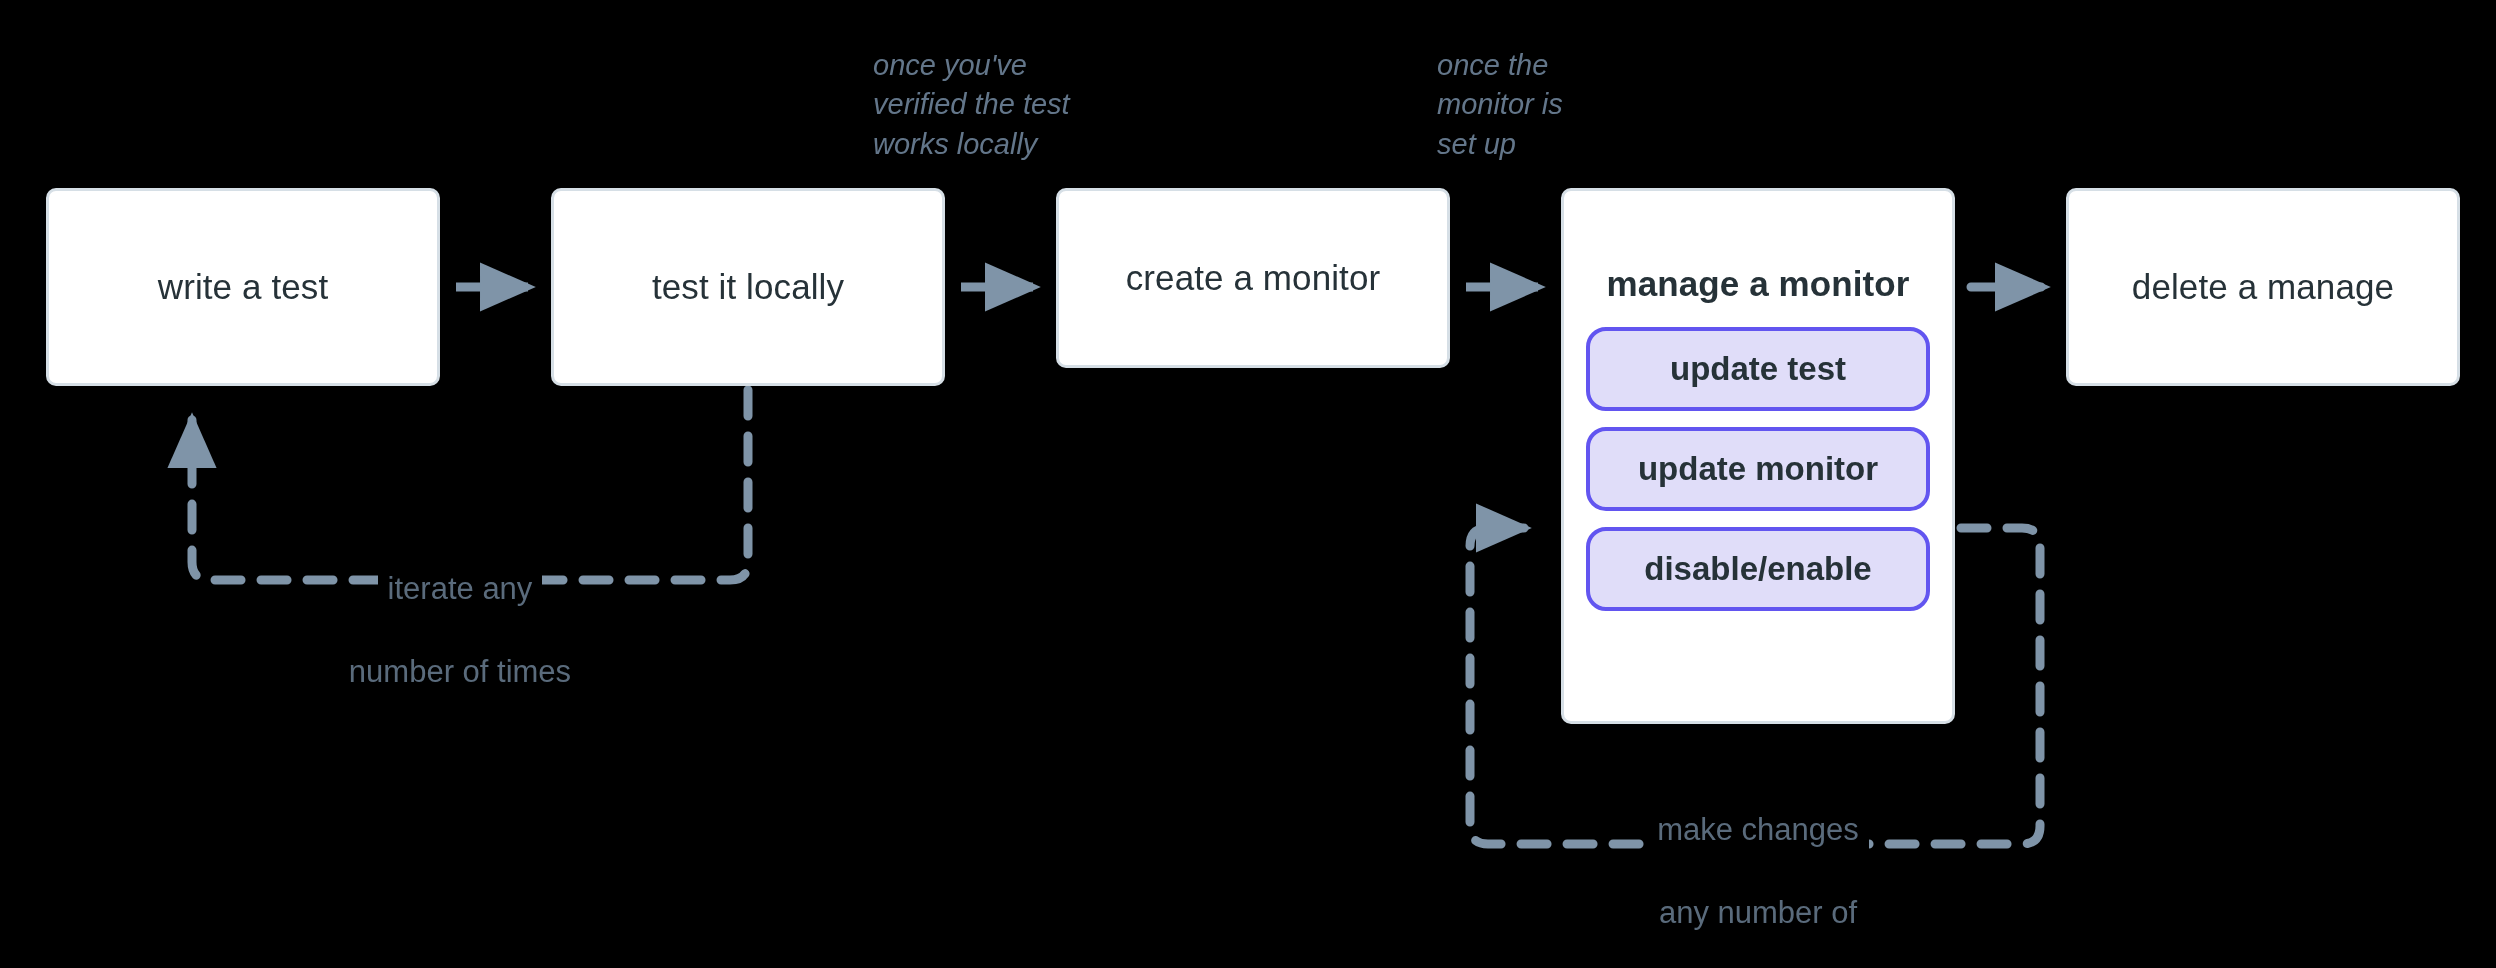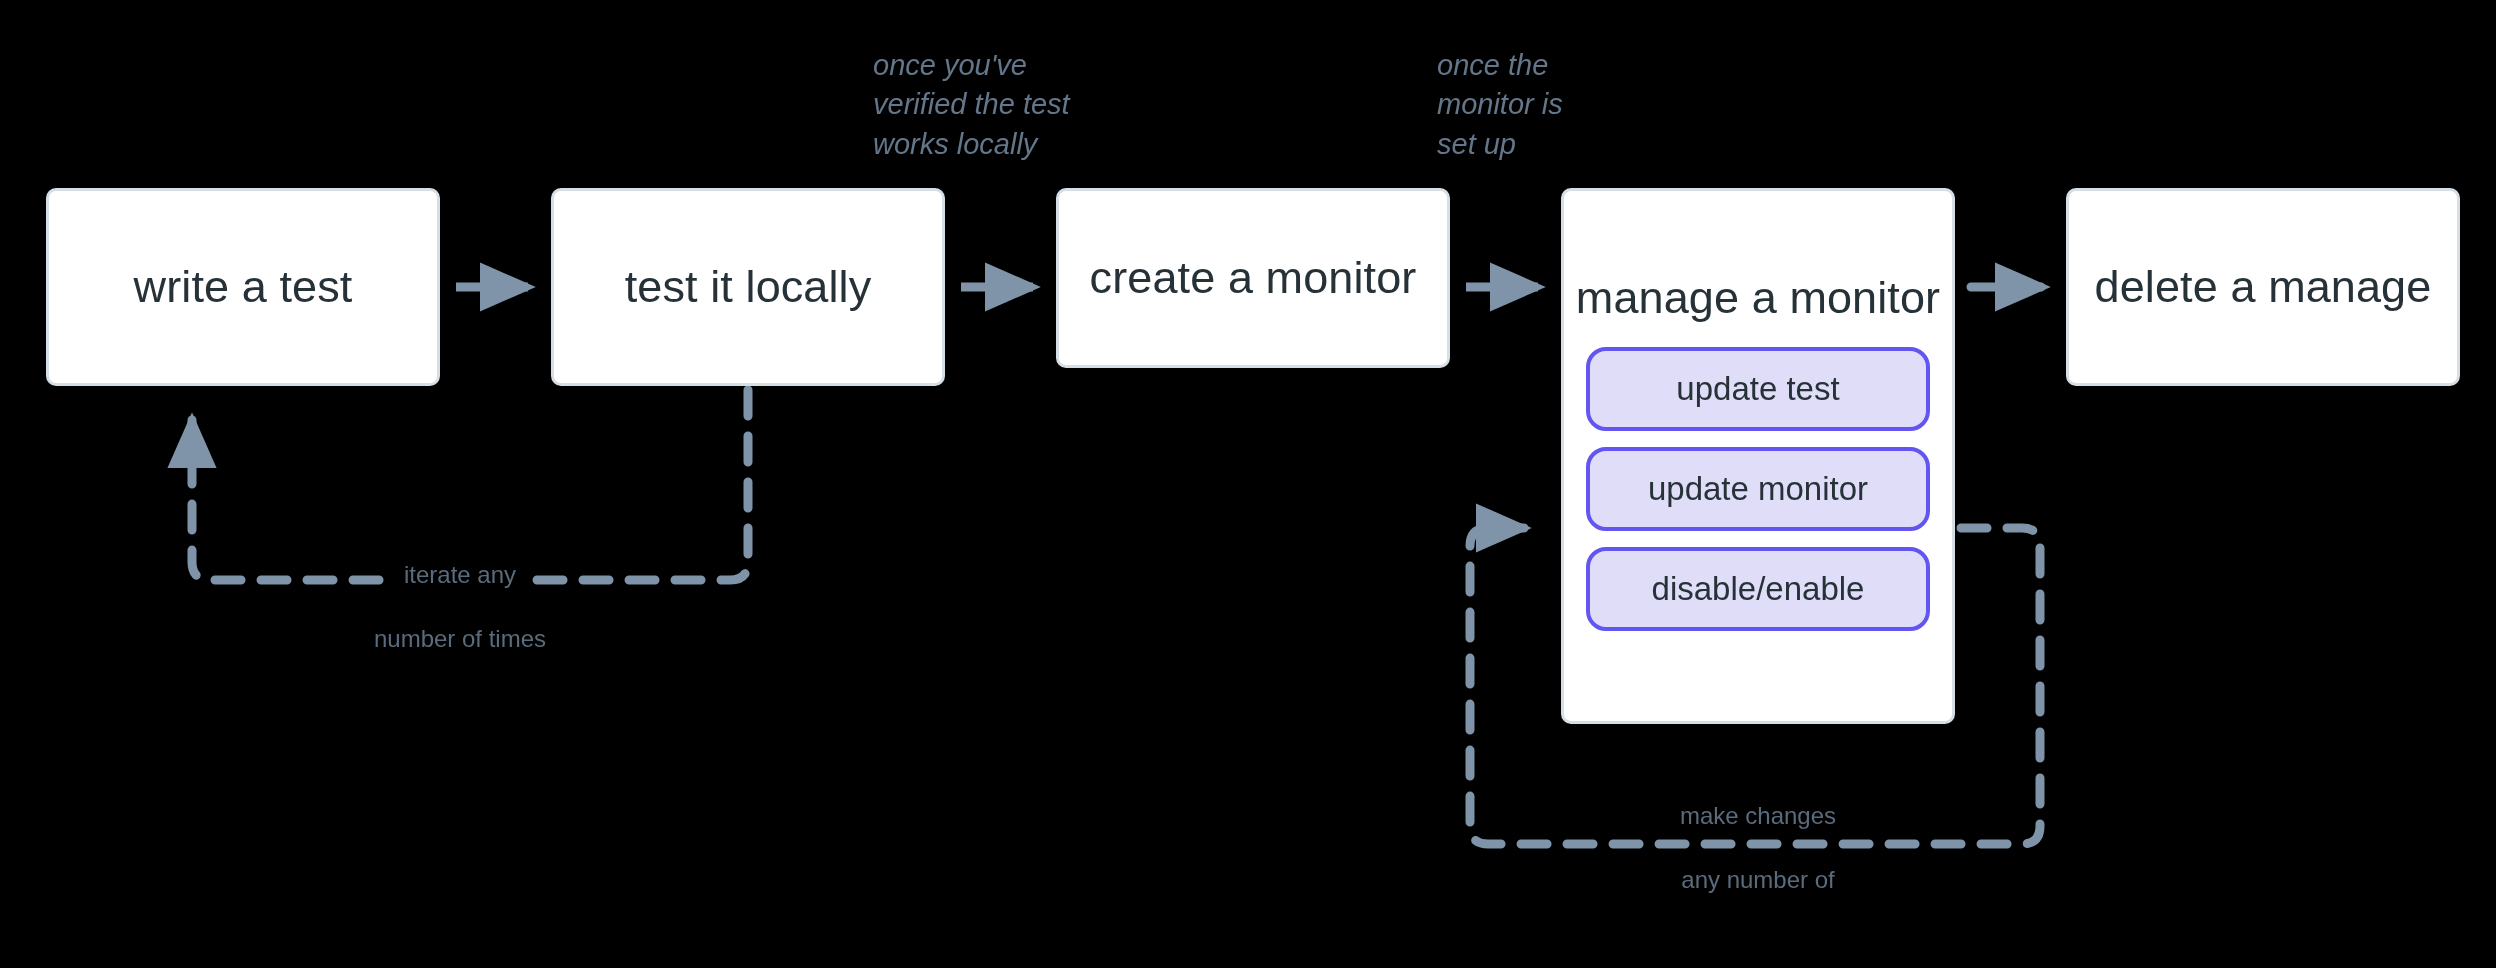--- a/index.html
+++ b/index.html
@@ -29,32 +29,33 @@
     box-sizing: border-box;
     background: #ffffff;
     border: 3px solid #d6dfe6;
     border-radius: 10px;
     display: flex;
     flex-direction: column;
     align-items: center;
   }
   .stage-label {
     color: #263238;
-    font-size: 45px;
+    font-size: 35px;
     line-height: 1.2;
     white-space: nowrap;
     letter-spacing: 0.1px;
     text-align: right;
   }
   .stage.simple {
     justify-content: center;
   }
   .stage.composite {
     justify-content: flex-start;
-    padding-top: 12px;
+    padding-top: 4px;
+    font-weight: bold;
   }
   .stage.composite .stage-label {
     margin-top: 68px;
     margin-bottom: 22px;
   }
 
   
   .chip {
     box-sizing: border-box;
     width: 344px;
@@ -81,21 +82,21 @@
     position: absolute;
     color: #63768a;
     font-size: 29px;
     font-style: italic;
     line-height: 1.36;
     white-space: pre-line;
   }
   .loop-note {
     position: absolute;
     color: #5a6b7c;
-    font-size: 24px;
+    font-size: 31px;
     font-style: normal;
     line-height: 1.33;
     text-align: center;
     white-space: pre-line;
   }
   .loop-note .ln {
     display: inline-block;
     background: #000000;
     padding: 0 10px;
   }

